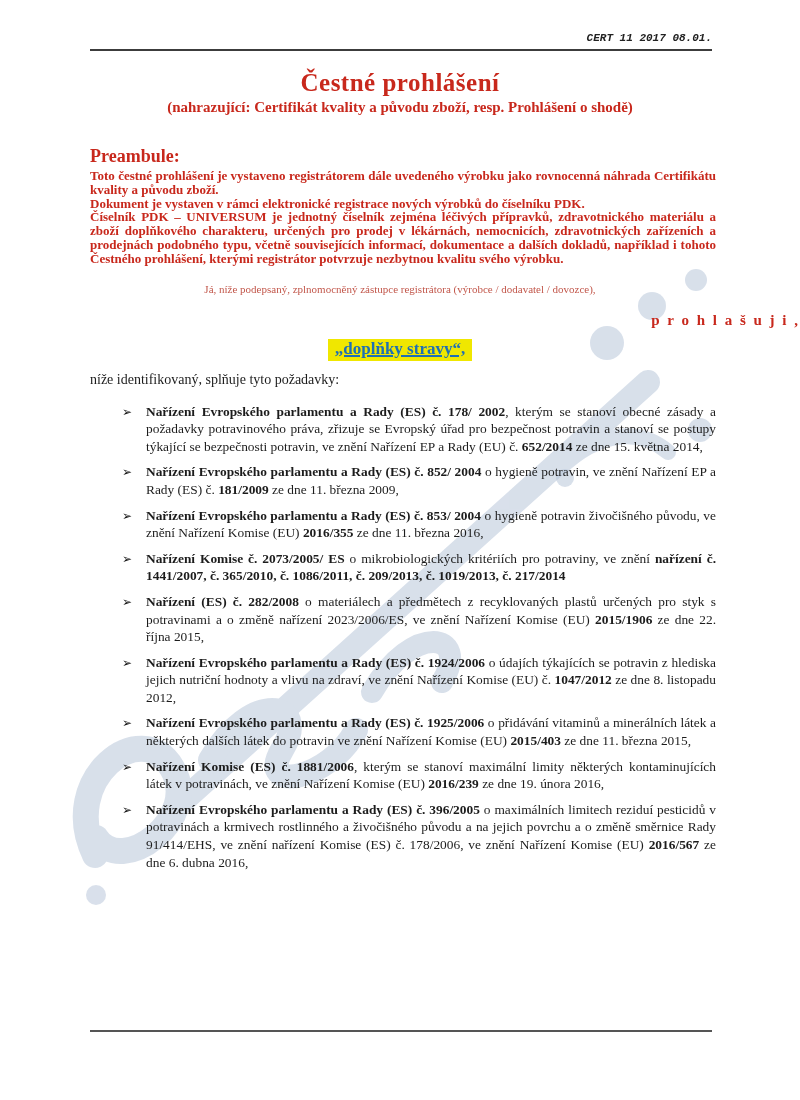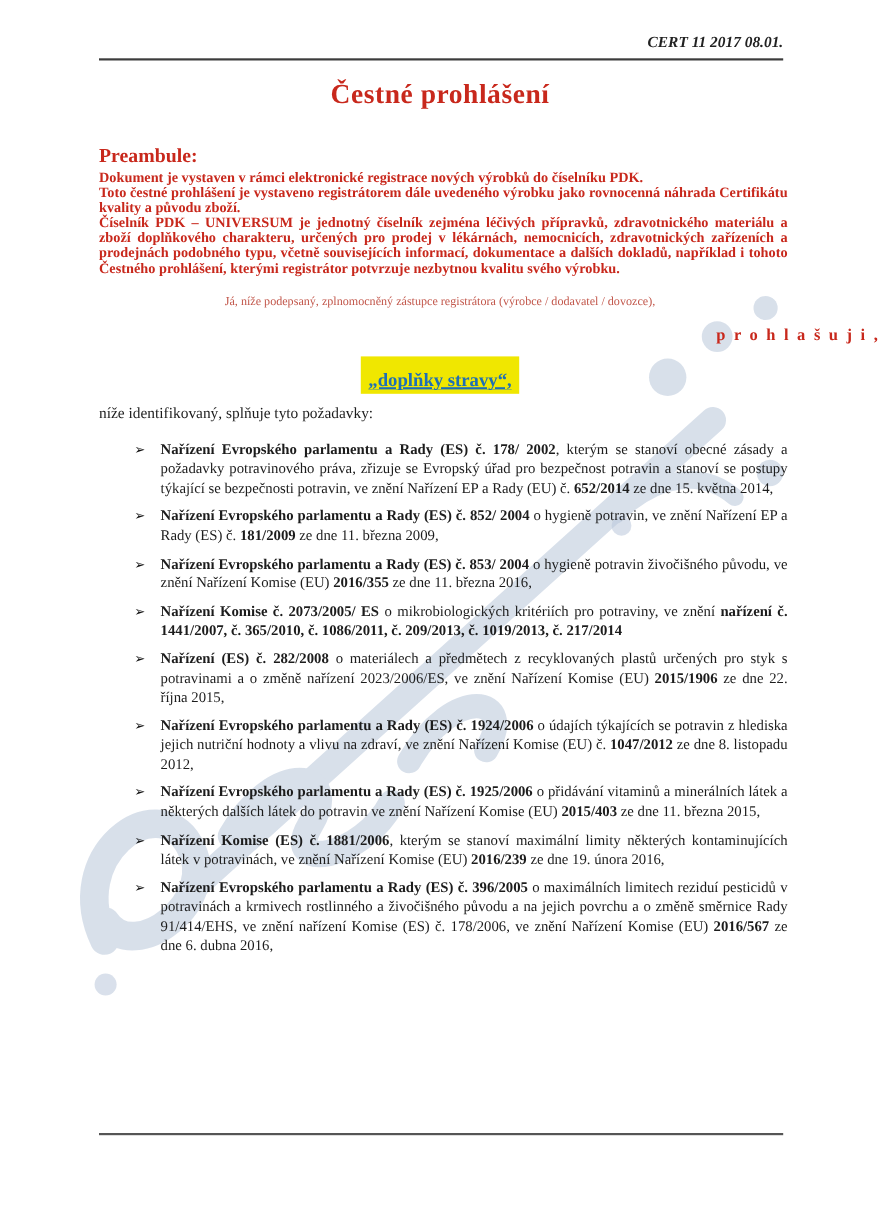--- a/index.html
+++ b/index.html
@@ -8,39 +8,39 @@
   }
   *{margin:0;padding:0;box-sizing:border-box;}
   html,body{background:#ffffff;}
   .page{
     position:relative; width:800px; height:1100px; background:#fff;
     font-family:"Liberation Serif", serif; color:var(--ink); overflow:hidden;
   }
   .wm{position:absolute; inset:0; z-index:0; pointer-events:none;}
   .content{position:relative; z-index:1;}
   .hdr{margin:32px 88px 0 90px; text-align:right;
-       font-family:Liberation Serif, serif; font-style:italic; font-weight:700;
-       font-size:14px; color:#222;}
+       font-family:Liberation Mono, monospace; font-style:italic; font-weight:700;
+       font-size:11px; color:#222;}
   .rule{margin:5px 88px 0 90px; border-top:2px solid var(--rule);}
   .title{margin-top:18px; text-align:center; color:var(--red);
          font-size:25px; font-weight:700; letter-spacing:0.5px;}
   .subtitle{margin-top:2px; text-align:center; color:var(--red);
             font-size:15px; font-weight:700;}
   .pre-h{margin:30px 88px 2px 90px; color:var(--red); font-size:18px; font-weight:700;}
   .pre-body{margin:0 84px 0 90px; color:var(--red); font-weight:700;
             font-size:13px; line-height:13.8px; text-align:justify;}
   .pre-body p{margin:0;}
   .intro{margin-top:17px; text-align:center; color:var(--red-light); font-size:11px;}
   .verb{margin-top:17px; text-align:right; color:var(--red); font-weight:700;
         font-size:15px; letter-spacing:2px;}
   .prod-intro{margin:17px 88px 0 90px; color:var(--red); font-size:13.5px;}
   .prod-row{margin-top:10px; text-align:center;}
   .prod{display:inline-block; background:var(--hl); color:var(--blue);
         font-size:17px; font-weight:700; text-decoration:underline;
-        text-decoration-thickness:2px; padding:12px 7px 2px 7px;}
+        text-decoration-thickness:2px; padding:0 7px 2px 7px;}
   .req{margin:11px 88px 0 90px; font-size:14px;}
   ul.blist{margin:15px 0 0 122px; width:594px; list-style:none;}
   ul.blist li{position:relative; padding-left:24px; margin-bottom:8px;
               font-size:13.4px; line-height:17.6px; text-align:justify;}
   ul.blist li .marker{position:absolute; left:0; top:1px; font-size:12px; color:#111;}
   ul.blist li .b{font-weight:700;}
   .footer{position:absolute; left:0; right:0; top:1030px;}
   .f-rule{margin:0 88px 0 90px; border-top:2px solid #555;}
   .f-text{margin-top:5px; text-align:center; font-family:"Liberation Sans", sans-serif;
           font-size:13.5px; color:#1a1a1a;}
@@ -67,25 +67,26 @@
       <circle cx="565" cy="478" r="9"></circle>
       <circle cx="96" cy="895" r="10"></circle>
     </g>
   </svg>
 
   <div class="content">
     <div class="hdr">CERT 11 2017 08.01.</div>
     <div class="rule"></div>
 
     <div class="title">Čestné prohlášení</div>
+    <div class="subtitle">(nahrazující: Certifikát kvality a původu zboží, resp. Prohlášení o shodě)</div>
 
     <div class="pre-h">Preambule:</div>
     <div class="pre-body">
+      <p>Toto čestné prohlášení je vystaveno registrátorem dále uvedeného výrobku jako rovnocenná náhrada Certifikátu kvality a původu zboží.</p>
       <p>Dokument je vystaven v rámci elektronické registrace nových výrobků do číselníku PDK.</p>
-      <p>Toto čestné prohlášení je vystaveno registrátorem dále uvedeného výrobku jako rovnocenná náhrada Certifikátu kvality a původu zboží.</p>
       <p>Číselník PDK – UNIVERSUM je jednotný číselník zejména léčivých přípravků, zdravotnického materiálu a zboží doplňkového charakteru, určených pro prodej v lékárnách, nemocnicích, zdravotnických zařízeních a prodejnách podobného typu, včetně souvisejících informací, dokumentace a dalších dokladů, například i tohoto Čestného prohlášení, kterými registrátor potvrzuje nezbytnou kvalitu svého výrobku.</p>
     </div>
 
     <div class="intro">Já, níže podepsaný, zplnomocněný zástupce registrátora (výrobce / dodavatel / dovozce),</div>
     <div class="verb">p r o h l a š u j i ,</div>
     <div class="prod-row">
       <span class="prod">„doplňky stravy“,</span>
     </div>
     <div class="req">níže identifikovaný, splňuje tyto požadavky:</div>
 

